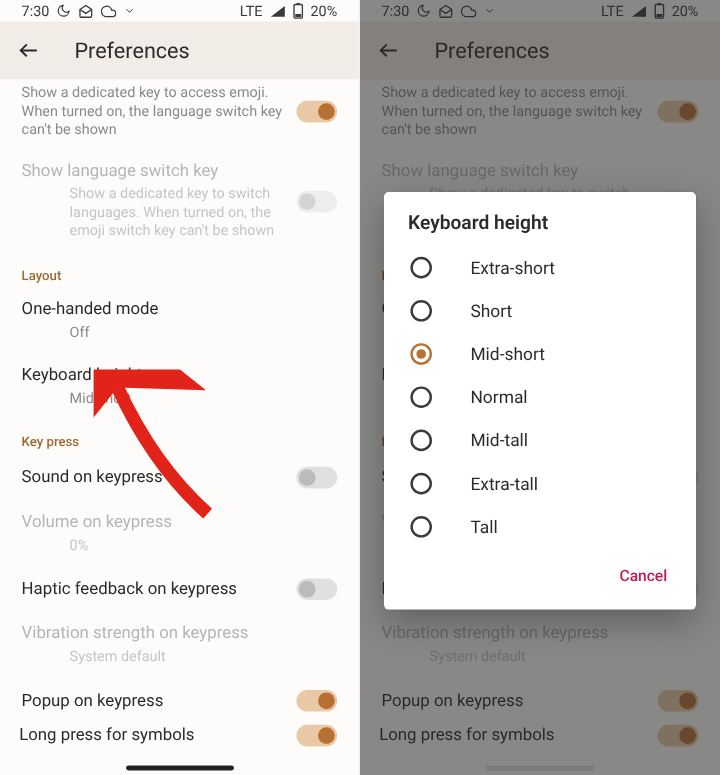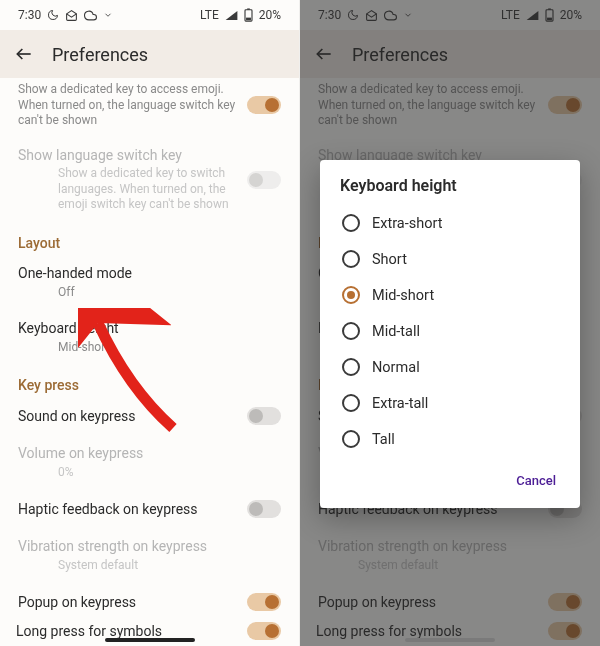--- a/index.html
+++ b/index.html
@@ -22,42 +22,42 @@
     background: #fdfcfa;
     position: relative;
     overflow: hidden;
     border-right: 1px solid rgba(0,0,0,0.05);
   }
   .phone.right {
     border-right: none;
   }
   
   .status {
-    height: 30px;
+    height: 18px;
     display: flex;
     justify-content: space-between;
     align-items: center;
     padding: 0 18px;
     font-size: 12px;
     color: #3a3a3a;
   }
   .status-left, .status-right {
     display: flex;
     align-items: center;
     gap: 6px;
   }
   .status svg { display: block; }
   
   .header {
     height: 48px;
     background: #f2ece6;
     display: flex;
     align-items: center;
     padding: 0 14px;
-    gap: 18px;
+    gap: 28px;
   }
   .header-title {
     font-size: 18px;
     color: #2b2b2b;
     font-weight: 400;
   }
   .back-btn { display:flex; align-items:center; justify-content:center; }
   
   .content {
     padding: 0;
@@ -81,21 +81,21 @@
     font-size: 12px;
     color: #8a8a8a;
     line-height: 1.3;
     margin-top: 2px;
     margin-left: 40px;
   }
   .row.disabled .title { color: #b5b5b5; }
   .row.disabled .sub { color: #c5c5c5; }
   .section {
     padding: 12px 18px 4px 18px;
-    font-size: 14px;
+    font-size: 11px;
     color: #9c6b35;
     font-weight: 500;
   }
   .truncated-top .title { color:#8a8a8a; font-size:12px; line-height:1.3; }
   .truncated-top { padding-top:4px; padding-bottom:8px; }
   
   .toggle {
     width: 34px; height: 18px; border-radius: 10px;
     position: relative; flex: 0 0 auto;
   }
@@ -136,21 +136,21 @@
   }
   .dialog-title {
     font-size: 16px;
     font-weight: 600;
     color: #2b2b2b;
     padding: 0 20px 10px 20px;
   }
   .option {
     display: flex;
     align-items: center;
-    gap: 12px;
+    gap: 32px;
     padding: 9px 22px;
   }
   .radio {
     width: 18px; height: 18px; border-radius: 50%;
     border: 2px solid #3a3a3a;
     position: relative;
     flex: 0 0 auto;
   }
   .radio.selected { border-color: #b77033; }
   .radio.selected::after {
@@ -165,21 +165,21 @@
     color: #2b2b2b;
   }
   .dialog-actions {
     display: flex;
     justify-content: flex-end;
     padding: 10px 18px 8px 18px;
   }
   .dialog-btn {
     font-size: 13px;
     font-weight: 500;
-    color: #4c1d95;
+    color: #be185d;
     padding: 6px 6px;
   }
   
   .navpill {
     position:absolute;
     bottom:4px;
     left:50%;
     transform:translateX(-50%);
     width:90px; height:4px;
     background:#222;
@@ -497,25 +497,25 @@
       <div class="option">
         <div class="radio"></div>
         <div class="option-label">Short</div>
       </div>
       <div class="option">
         <div class="radio selected"></div>
         <div class="option-label">Mid-short</div>
       </div>
       <div class="option">
         <div class="radio"></div>
+        <div class="option-label">Normal</div>
+      </div>
+      <div class="option">
+        <div class="radio"></div>
         <div class="option-label">Mid-tall</div>
-      </div>
-      <div class="option">
-        <div class="radio"></div>
-        <div class="option-label">Normal</div>
       </div>
       <div class="option">
         <div class="radio"></div>
         <div class="option-label">Extra-tall</div>
       </div>
       <div class="option">
         <div class="radio"></div>
         <div class="option-label">Tall</div>
       </div>
 

